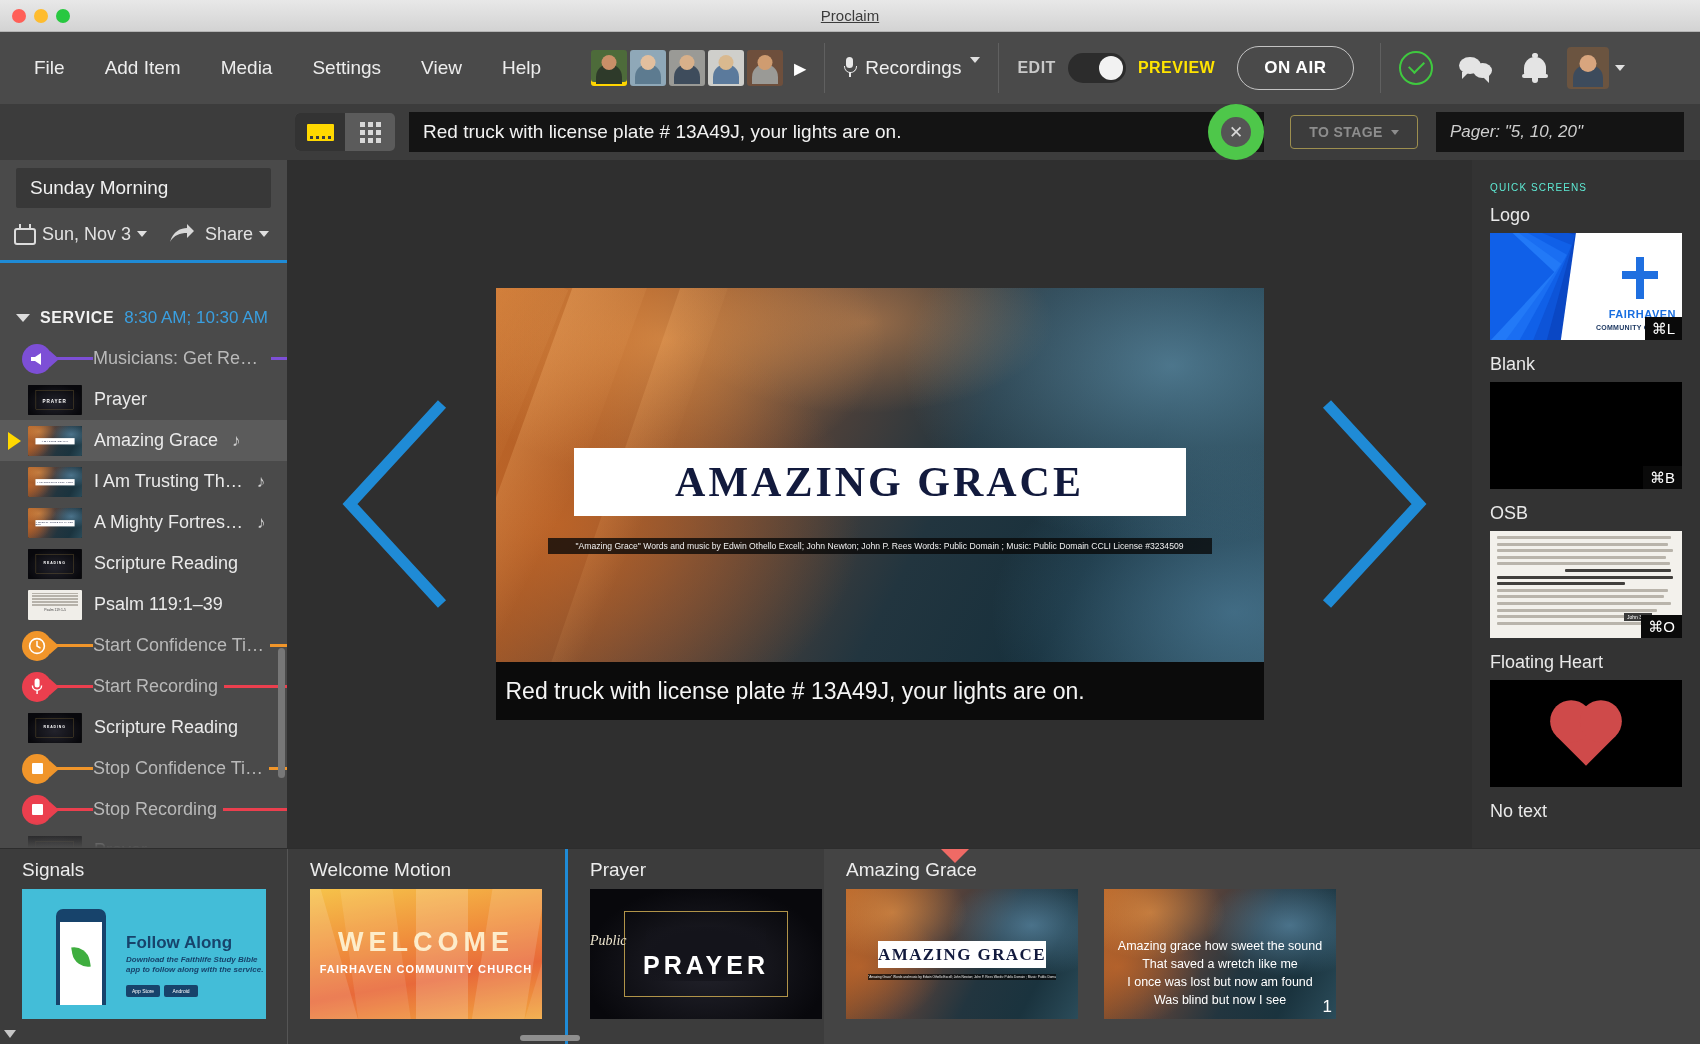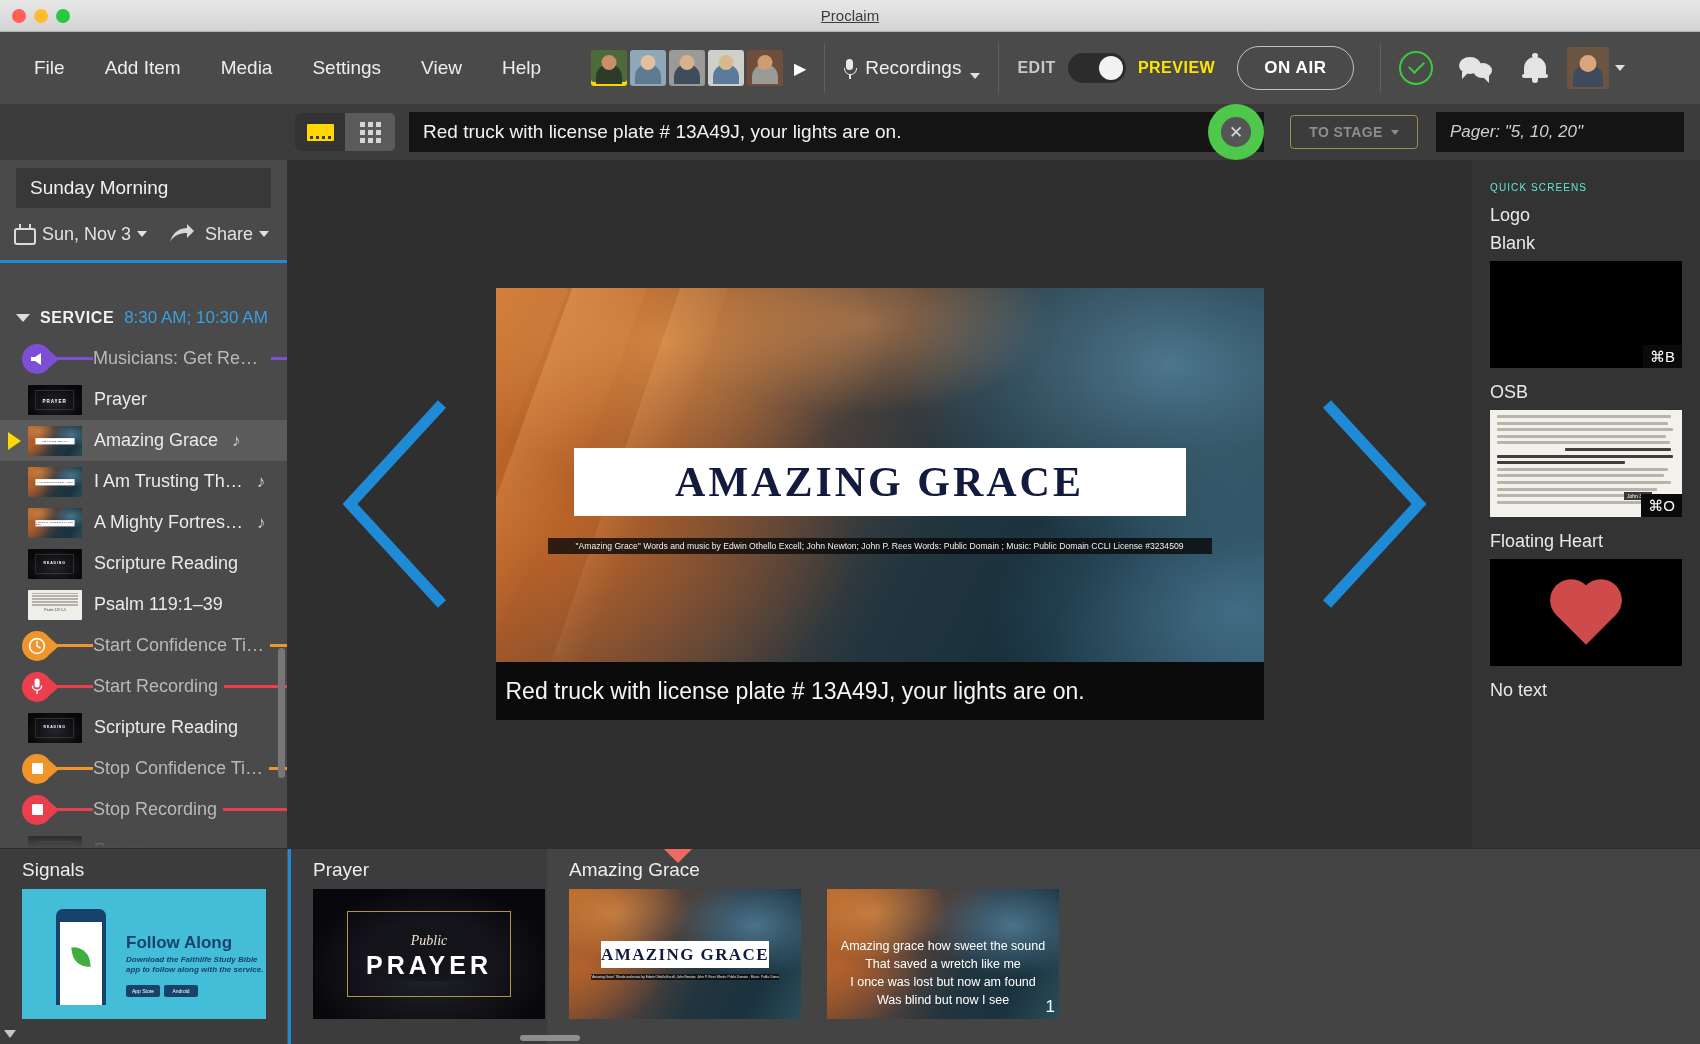--- a/index.html
+++ b/index.html
@@ -63,21 +63,21 @@
     position: absolute; left: 50%; top: 5px; transform: translateX(-50%);
     width: 15px; height: 15px; border-radius: 50%;
   }
   .av-arrow {
     margin-left: 8px; color: #fff; font-size: 16px;
   }
 
   .tb-sep { width: 1px; height: 50px; background: #606060; margin: 0 18px; }
 
   .recordings {
-    display: flex; align-items: flex-end; gap: 9px;
+    display: flex; align-items: flex-start; gap: 9px;
     font-size: 19px; color: #efefef; white-space: nowrap;
   }
   .mic-ico { display: inline-block; width: 13px; height: 20px; position: relative; }
   .mic-ico::before {
     content: ""; position: absolute; left: 3px; top: 0;
     width: 7px; height: 11px; border-radius: 4px; background: #e8e8e8;
   }
   .mic-ico::after {
     content: ""; position: absolute; left: 1px; top: 9px;
     width: 11px; height: 6px;
@@ -517,21 +517,21 @@
   }
   .pr-frame {
     position: absolute; left: 34px; right: 34px; top: 22px; bottom: 22px;
     border: 1.6px solid #b19449;
   }
   .pr-mask {
     position: absolute; left: 56px; right: 56px; top: 38px; bottom: 38px;
     background: radial-gradient(ellipse at 50% 50%, #14141b 60%, transparent 100%);
   }
   .pr-t1 {
-    position: absolute; left: 0; right: 0; top: 44px; text-align: center;
+    position: absolute; left: 0; right: 0; top: 44px; 
     color: #ece4cd; font-size: 14px; font-family: "Liberation Serif", serif;
     font-style: italic;
   }
   .pr-t2 {
     position: absolute; left: 0; right: 0; top: 62px; text-align: center;
     color: #fff; font-size: 25px; font-weight: bold; letter-spacing: 4px;
   }
   
   .ag {
     position: absolute; inset: 0;
@@ -912,20 +912,34 @@
         <svg width="105" height="210" viewBox="0 0 105 210">
           <polyline points="5,5 97,105 5,205" stroke="#1f8bd6" stroke-width="11" fill="none"></polyline>
         </svg>
       </div>
     </div>
 
     <div class="quick">
       <div class="q-hdr">QUICK SCREENS</div>
 
       <div class="q-label">Logo</div>
+      <div class="q-thumb">
+        <div class="logo-rays">
+          <i style="background:#0a47c4;transform:rotate(8deg)"></i>
+          <i style="background:#0d54d8;transform:rotate(15deg)"></i>
+          <i style="background:#1060e8;transform:rotate(22deg)"></i>
+          <i style="background:#1a6ef2;transform:rotate(29deg)"></i>
+          <i style="background:#2279f7;transform:rotate(36deg)"></i>
+          <i style="background:#1060e8;transform:rotate(43deg)"></i>
+        </div>
+        <div class="logo-cross"></div>
+        <div class="logo-txt1">FAIRHAVEN</div>
+        <div class="logo-txt2">COMMUNITY CHURCH</div>
+        <div class="kbd">⌘L</div>
+      </div>
 
       <div class="q-label">Blank</div>
       <div class="q-thumb">
         <div class="kbd">⌘B</div>
       </div>
 
       <div class="q-label">OSB</div>
       <div class="q-thumb">
         <div class="osb-page">
           <div class="osb-line" style="width:98%"></div>
@@ -976,20 +990,36 @@
               <div class="sig-badge">Android</div>
             </div>
           </div>
         </div>
       </div>
     </div>
 
     <div class="fs-divider"></div>
 
 
+    <div class="fs-group" style="width:277px">
+      <div class="fs-title">Welcome Motion</div>
+      <div class="fs-slides">
+        <div class="fs-thumb">
+          <div class="wel">
+            <i style="left:6px;transform:rotate(-16deg)"></i>
+            <i style="left:54px;transform:rotate(-8deg);background:rgba(255,255,255,.10)"></i>
+            <i style="left:106px;transform:rotate(0deg);background:rgba(255,255,255,.18)"></i>
+            <i style="left:156px;transform:rotate(9deg)"></i>
+            <i style="left:204px;transform:rotate(17deg);background:rgba(255,255,255,.10)"></i>
+            <div class="wel-t1">WELCOME</div>
+            <div class="wel-t2">FAIRHAVEN COMMUNITY CHURCH</div>
+          </div>
+        </div>
+      </div>
+    </div>
 
     <div class="fs-sep"></div>
 
     <div class="fs-group" style="width:256px">
       <div class="fs-title">Prayer</div>
       <div class="fs-slides">
         <div class="fs-thumb">
           <div class="pr">
             <div class="pr-frame"></div>
             <div class="pr-mask"></div>

